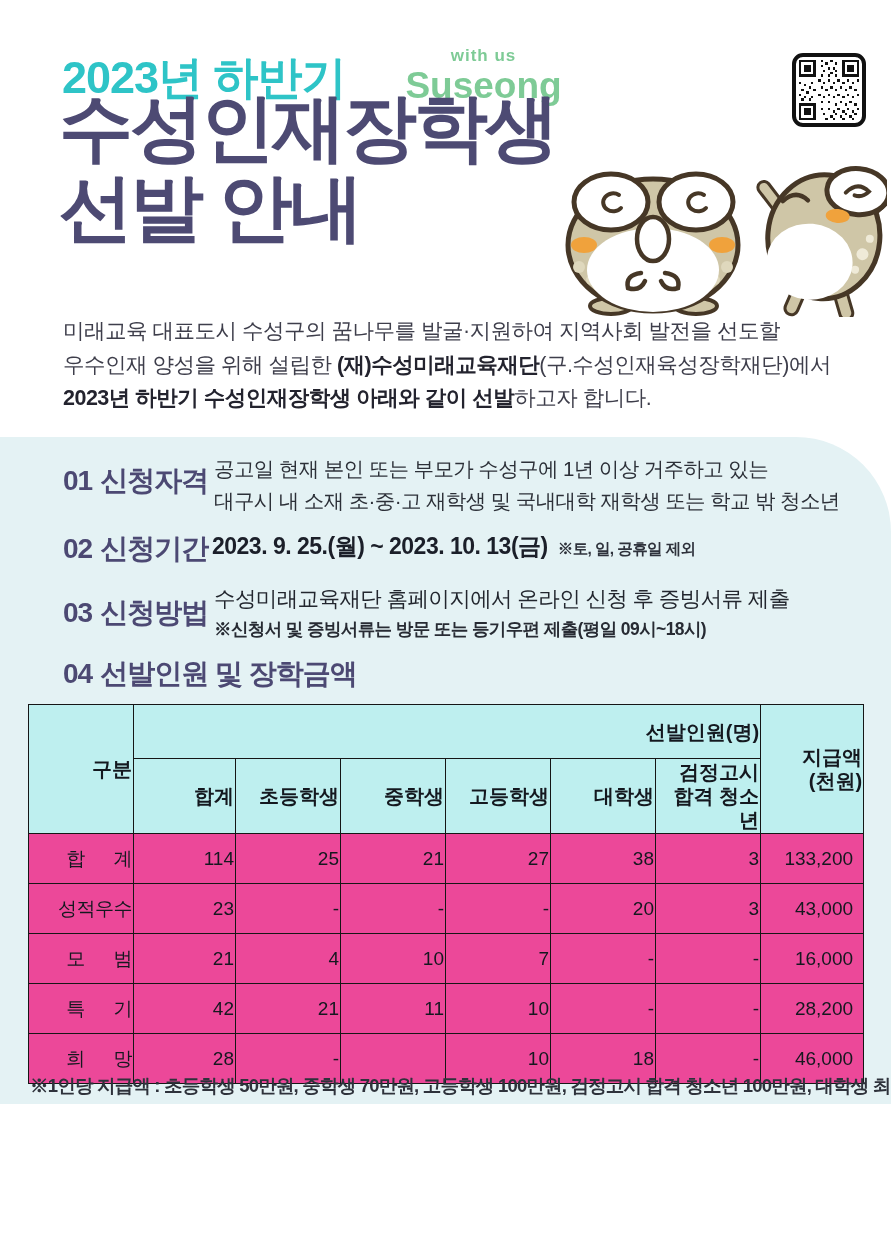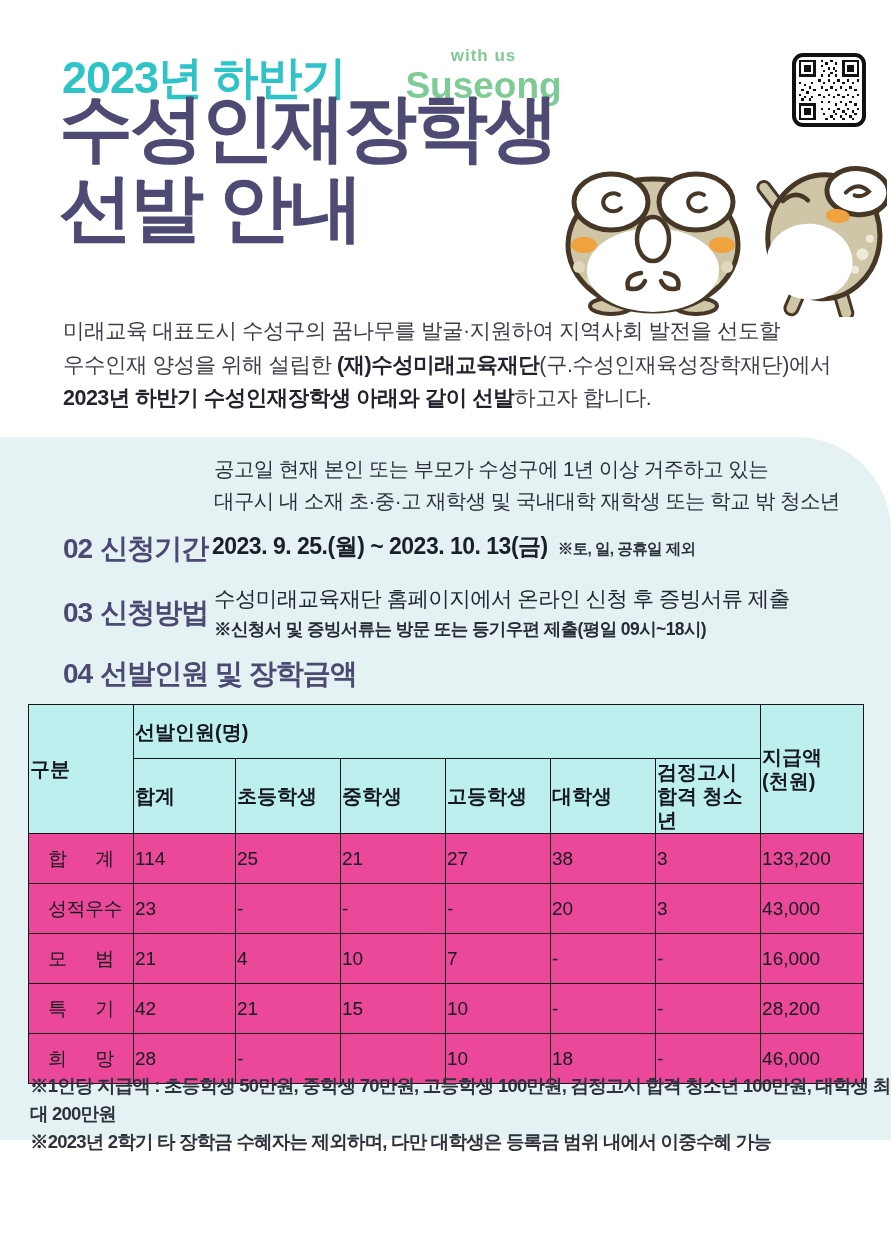--- a/index.html
+++ b/index.html
@@ -1,17 +1,17 @@
 <!DOCTYPE html>
 <html><head>
 <meta charset="utf-8">
 <style>
   html,body{margin:0;padding:0;background:#ffffff;}
   .poster{
-    position:relative;width:891px;height:1260px;overflow:hidden;background:#ffffff;
+    position:relative;width:891px;height:1104px;overflow:hidden;background:#ffffff;
     font-family:"Liberation Sans",sans-serif;color:#3e3e4b;
   }
   
   .period{position:absolute;left:62px;top:48px;font-size:45px;font-weight:800;color:#2ec4c7;letter-spacing:-1px;}
   .brand-logo{position:absolute;left:396px;top:47px;width:175px;text-align:center;color:#7ecb96;line-height:1;}
   .brand-logo .with-us{font-size:17px;font-weight:600;letter-spacing:1px;}
   .brand-logo .suseong{font-size:37px;font-weight:700;margin-top:3px;letter-spacing:0px;}
   .qr-note{position:absolute;right:112px;top:62px;text-align:right;font-size:17.5px;line-height:1.5;color:#f09180;}
   .qr-note .b{font-weight:700;color:#ee8672;}
   .qr{position:absolute;left:792px;top:53px;width:60px;height:60px;background:#fff;border:4px solid #111;border-radius:11px;padding:3px;}
@@ -28,26 +28,26 @@
   .sec-body{position:absolute;letter-spacing:-0.6px;}
   .s1-body{left:214px;top:453px;font-size:20.5px;line-height:1.55;color:#2c3038;}
   .s2-body{left:212px;top:531px;}
   .s2-body .date{font-size:23px;font-weight:700;color:#1b1f29;letter-spacing:-0.5px;}
   .s2-body .note{font-size:15.5px;color:#2e323b;margin-left:10px;font-weight:600;}
   .s3-body{left:214px;top:584px;}
   .s3-body .l1{font-size:21.5px;color:#22262e;font-weight:500;}
   .s3-body .l2{font-size:17.5px;color:#272b33;margin-top:4px;font-weight:600;}
   
   table.sel{position:absolute;left:28px;top:704px;width:835px;border-collapse:collapse;table-layout:fixed;background:#fff;}
-  table.sel td{border:1.6px solid #161616;text-align:left;color:#14181f;}
+  table.sel td{border:1.6px solid #161616;text-align:right;color:#14181f;}
   table.sel tr.h td{background:#beefef;font-size:20px;font-weight:600;line-height:1.2;}
   tr.h1{height:54px;} tr.h2{height:56px;}
   tr.d{height:50px;} tr.d td{font-size:19px;background:#ec4899;}
   td.lab{text-align:left;padding-left:19px;letter-spacing:-0.5px;}
-  td.amt{text-align:right;padding-right:2px;}
+  td.amt{text-align:right;padding-right:10px;}
   
   .fnotes{position:absolute;left:30px;top:1072px;font-size:18.5px;line-height:1.5;color:#2e323b;letter-spacing:-0.8px;font-weight:700;}
   
   .footer{position:absolute;left:0;top:1140px;width:891px;height:120px;background:#2b57a9;color:#fff;}
   .contact-line{display:flex;justify-content:center;align-items:center;padding-top:16px;font-size:19px;letter-spacing:-0.6px;font-weight:500;}
   .contact-line .divider{width:0;height:22px;border-left:1.5px solid rgba(255,255,255,.85);margin:0 13px;}
   .brand-row{display:flex;justify-content:center;align-items:center;gap:14px;margin-top:9px;}
   .brand-mark{display:flex;flex-direction:column;align-items:center;line-height:1;}
   .brand-mark .cap{font-size:13px;font-weight:700;letter-spacing:4px;margin-top:2px;}
   .brand-name{font-size:30px;font-weight:800;letter-spacing:-1px;}
@@ -213,20 +213,23 @@
   </svg>
 
   <div class="intro">
     <div>미래교육 대표도시 수성구의 꿈나무를 발굴·지원하여 지역사회 발전을 선도할</div>
     <div><span>우수인재 양성을 위해 설립한 </span><span class="ib">(재)수성미래교육재단</span><span>(구.수성인재육성장학재단)에서</span></div>
     <div><span class="ib">2023년 하반기 수성인재장학생 아래와 같이 선발</span><span>하고자 합니다.</span></div>
   </div>
 
   <div class="band"></div>
 
+  <div class="sec-title" style="left:63px;top:462px;">
+    <span class="num">01</span><span>신청자격</span>
+  </div>
   <div class="sec-body s1-body">
     <div>공고일 현재 본인 또는 부모가 수성구에 1년 이상 거주하고 있는</div>
     <div>대구시 내 소재 초·중·고 재학생 및 국내대학 재학생 또는 학교 밖 청소년</div>
   </div>
 
   <div class="sec-title" style="left:63px;top:530px;">
     <span class="num">02</span><span>신청기간</span>
   </div>
   <div class="sec-body s2-body">
     <span class="date">2023. 9. 25.(월) ~ 2023. 10. 13(금)</span><span class="note">※토, 일, 공휴일 제외</span>
@@ -296,21 +299,21 @@
       <td>10</td>
       <td>7</td>
       <td>-</td>
       <td>-</td>
       <td class="amt">16,000</td>
     </tr>
     <tr class="d">
       <td class="lab">특&nbsp;&nbsp;&nbsp;&nbsp;&nbsp;&nbsp;기</td>
       <td>42</td>
       <td>21</td>
-      <td>15</td>
+      <td>11</td>
       <td>10</td>
       <td>-</td>
       <td>-</td>
       <td class="amt">28,200</td>
     </tr>
     <tr class="d">
       <td class="lab">희&nbsp;&nbsp;&nbsp;&nbsp;&nbsp;&nbsp;망</td>
       <td>28</td>
       <td>-</td>
       <td></td>

